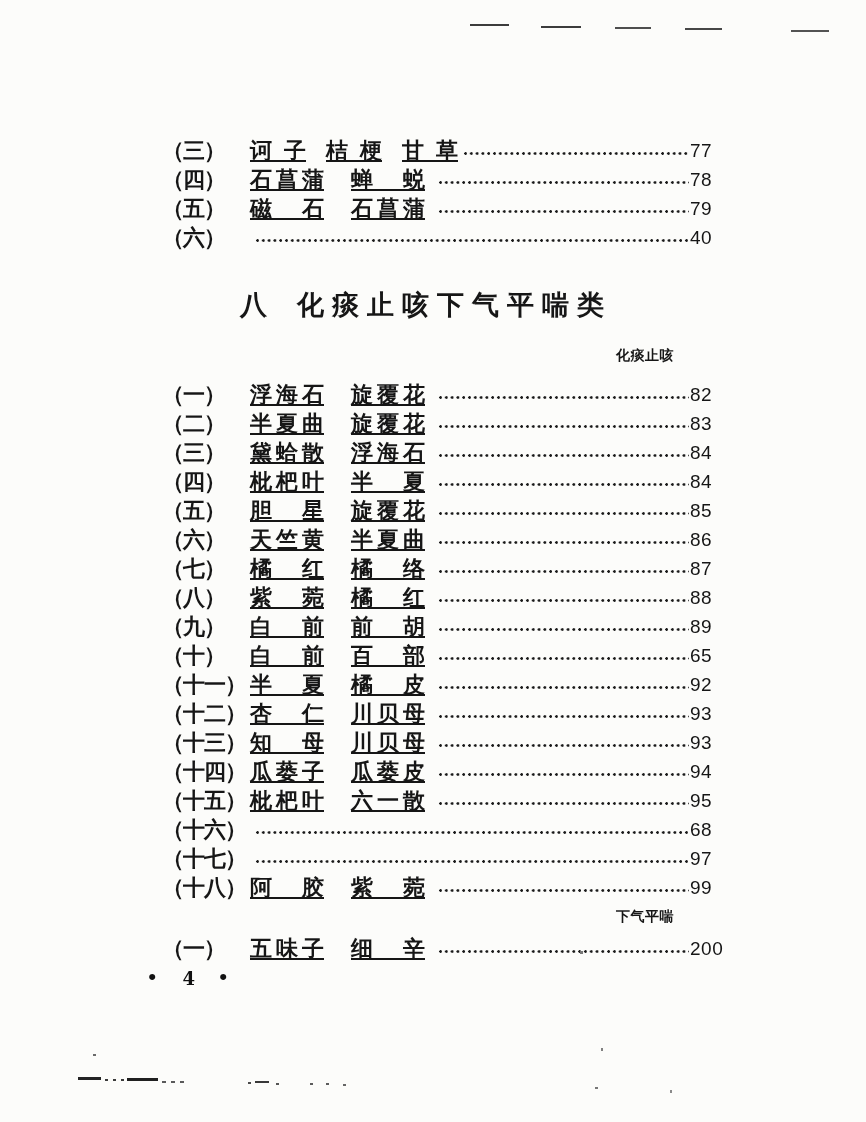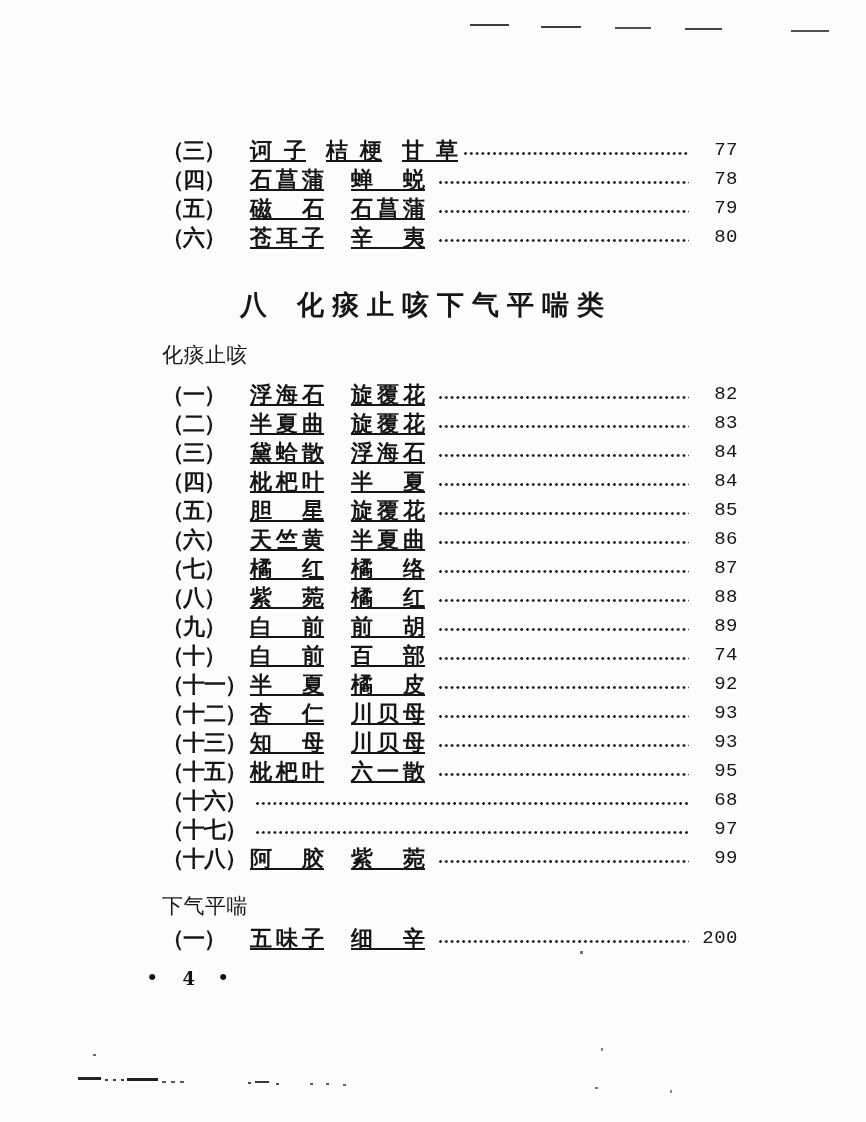--- a/index.html
+++ b/index.html
@@ -37,40 +37,40 @@
   .names .nm:last-child{margin-right:8px;}
   .toc-row.three .nm{width:56px;margin-right:20px;}
   .toc-row.three .names .nm:last-child{margin-right:0;}
   .leader{
     flex:1;height:5px;align-self:center;position:relative;top:3px;
     margin-left:5px;margin-right:1px;
     background-image:radial-gradient(circle at 2.5px 2.5px,#1a1a1a 1.15px,rgba(0,0,0,0) 1.55px);
     background-size:5.8px 5px;background-repeat:repeat-x;background-position:left center;
   }
   .pg{
-    flex:none;width:48px;text-align:right;
-    font-family:Liberation Mono, monospace;
+    flex:none;width:48px;text-align:left;
+    font-family:Liberation Sans, sans-serif;
     font-size:19px;font-weight:400;letter-spacing:0.5px;
   }
 
   
   .section-heading{
     display:flex;align-items:baseline;
     margin:36px 0 0 78px;height:34px;
     font-size:27px;font-weight:700;line-height:34px;
   }
   .section-title{margin-left:30px;letter-spacing:8px;}
 
   
   .sub-heading{
     margin-top:20px;height:26px;line-height:26px;
-    font-size:21px;font-weight:400;text-align:left;
+    font-size:14px;font-weight:700;text-align:right;
     padding-right:64px;letter-spacing:0.5px;
   }
-  .sub-heading.second{margin-top:20px;}
+  .sub-heading.second{margin-top:1px;}
 
   #list1{margin-top:12px;}
   #list2{margin-top:5px;}
 
   
   .footer{
     position:absolute;left:146px;top:966px;height:24px;
     display:flex;align-items:center;
     font-family:"DejaVu Serif","Liberation Serif",serif;
   }
@@ -136,26 +136,22 @@
     <span class="num">（五）</span>
     <span class="names">
             <span class="nm">磁 石</span>
             <span class="nm">石菖蒲</span>
           </span>
     <span class="leader"></span>
     <span class="pg">79</span>
   </div>
         <div class="toc-row">
     <span class="num">（六）</span>
-    <span class="names">
-            <span class="nm">苍耳子</span>
-            <span class="nm">辛 夷</span>
-          </span>
-    <span class="leader"></span>
-    <span class="pg">80</span>
+    <span class="leader"></span>
+    <span class="pg">40</span>
   </div>
       </div>
 
     <div class="section-heading">
       <span>八</span>
       <span class="section-title">化痰止咳下气平喘类</span>
     </div>
 
     <div class="sub-heading">化痰止咳</div>
 
@@ -241,21 +237,21 @@
     <span class="leader"></span>
     <span class="pg">89</span>
   </div>
         <div class="toc-row">
     <span class="num">（十）</span>
     <span class="names">
             <span class="nm">白 前</span>
             <span class="nm">百 部</span>
           </span>
     <span class="leader"></span>
-    <span class="pg">74</span>
+    <span class="pg">65</span>
   </div>
         <div class="toc-row">
     <span class="num">（十一）</span>
     <span class="names">
             <span class="nm">半 夏</span>
             <span class="nm">橘 皮</span>
           </span>
     <span class="leader"></span>
     <span class="pg">92</span>
   </div>
@@ -269,20 +265,29 @@
     <span class="pg">93</span>
   </div>
         <div class="toc-row">
     <span class="num">（十三）</span>
     <span class="names">
             <span class="nm">知 母</span>
             <span class="nm">川贝母</span>
           </span>
     <span class="leader"></span>
     <span class="pg">93</span>
+  </div>
+        <div class="toc-row">
+    <span class="num">（十四）</span>
+    <span class="names">
+            <span class="nm">瓜蒌子</span>
+            <span class="nm">瓜蒌皮</span>
+          </span>
+    <span class="leader"></span>
+    <span class="pg">94</span>
   </div>
         <div class="toc-row">
     <span class="num">（十五）</span>
     <span class="names">
             <span class="nm">枇杷叶</span>
             <span class="nm">六一散</span>
           </span>
     <span class="leader"></span>
     <span class="pg">95</span>
   </div>

